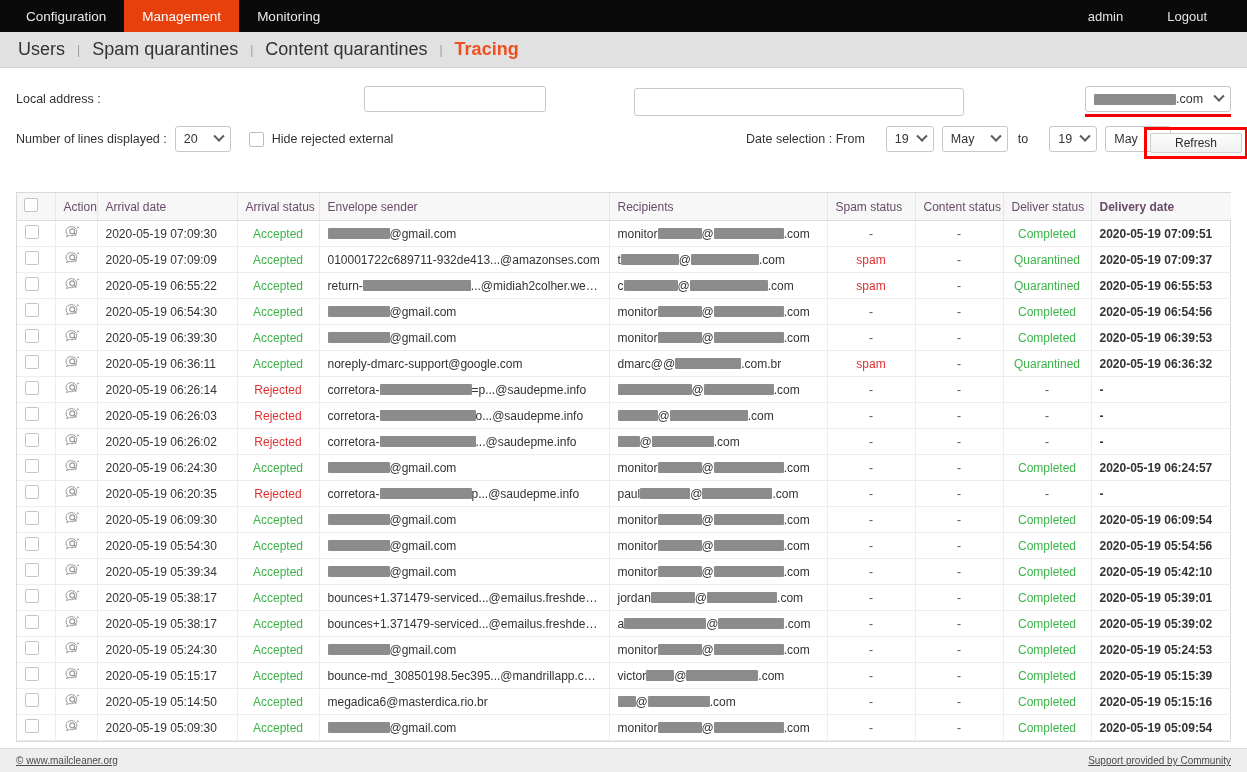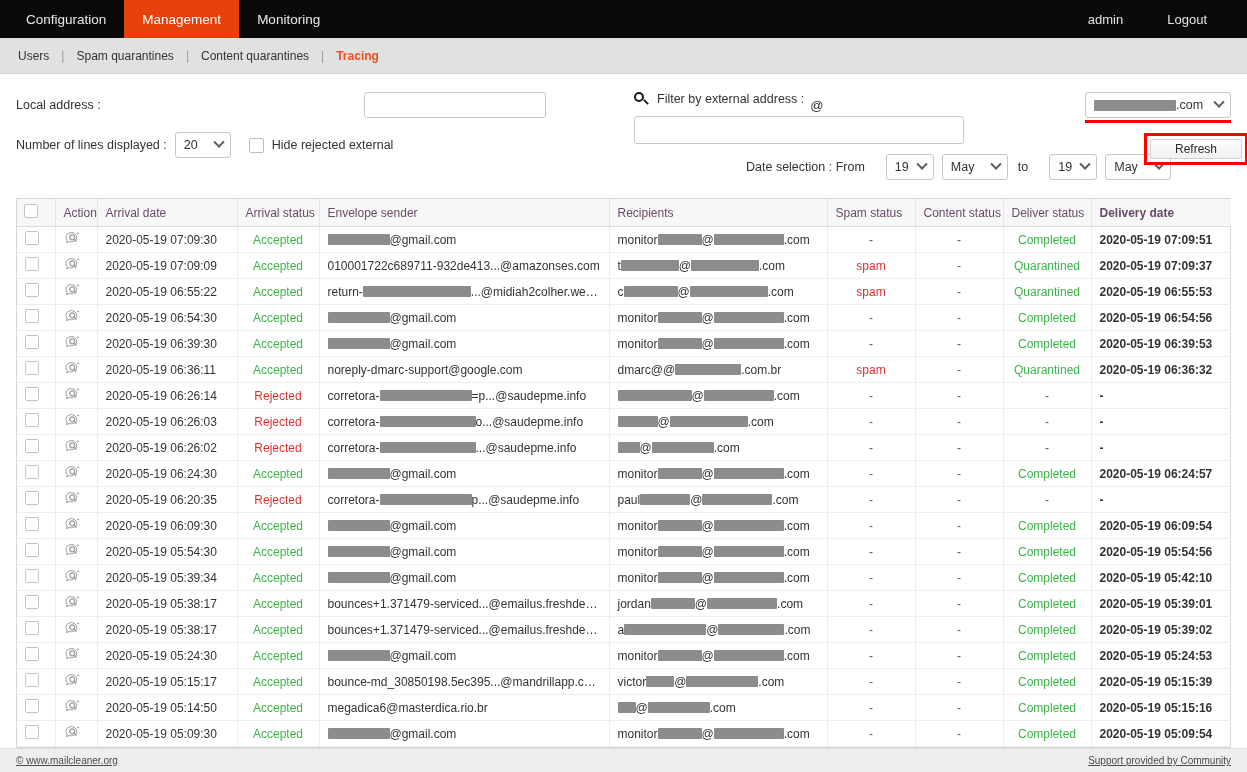--- a/index.html
+++ b/index.html
@@ -8,21 +8,21 @@
     width: 1247px; height: 772px;
     background: #ffffff;
     font-family: "Liberation Sans", sans-serif;
     font-size: 12px;
     color: #333333;
     overflow: hidden;
   }
 
   
   #topnav {
-    height: 38px;
+    height: 32px;
     background: #0a0a0a;
     display: flex;
     align-items: stretch;
     position: relative;
   }
   .nav-tabs { display: flex; align-items: stretch; margin-left: 8px; }
   .nav-tab {
     display: flex; align-items: center;
     padding: 0 18px;
     color: #e8e8e8;
@@ -48,21 +48,21 @@
   #subnav {
     height: 36px;
     background: #e1e1e1;
     border-bottom: 1px solid #d2d2d2;
     display: flex;
     align-items: center;
     padding-left: 16px;
     gap: 0px;
   }
   #subnav .sub-item {
-    font-size: 12px;
+    font-size: 18px;
     color: #333333;
     cursor: pointer;
     padding: 0 2px;
     white-space: nowrap;
     text-align: center;
   }
   #subnav .sub-item.current { color: #ef4f1f; font-weight: bold; }
   #subnav .sep { color: #9b9b9b; padding: 0 10px; }
 
   
@@ -318,27 +318,20 @@
     <span class="lbl">Number of lines displayed :</span>
     <span class="selbox" id="lines-select">
       <span>20</span>
       <span class="chev"></span>
     </span>
     <span class="checkbox"></span>
     <span class="cb-label">Hide rejected external</span>
   </div>
 
   <div id="rightform">
-    <div class="filter-head">
-      <span class="search-ico">
-        <span class="ring"></span>
-          <span class="hdl"></span>
-      </span>
-      <span class="lbl">Filter by external address :</span>
-    </div>
     <input class="txt" id="external-address-input" type="text" style="margin-top: 6px;" value="">
     <div class="date-row">
       <span class="lbl">Date selection : From</span>
       <span class="selbox date-select">
         <span>19</span>
         <span class="chev"></span>
       </span>
       <span class="selbox month-select">
         <span>May</span>
         <span class="chev"></span>

